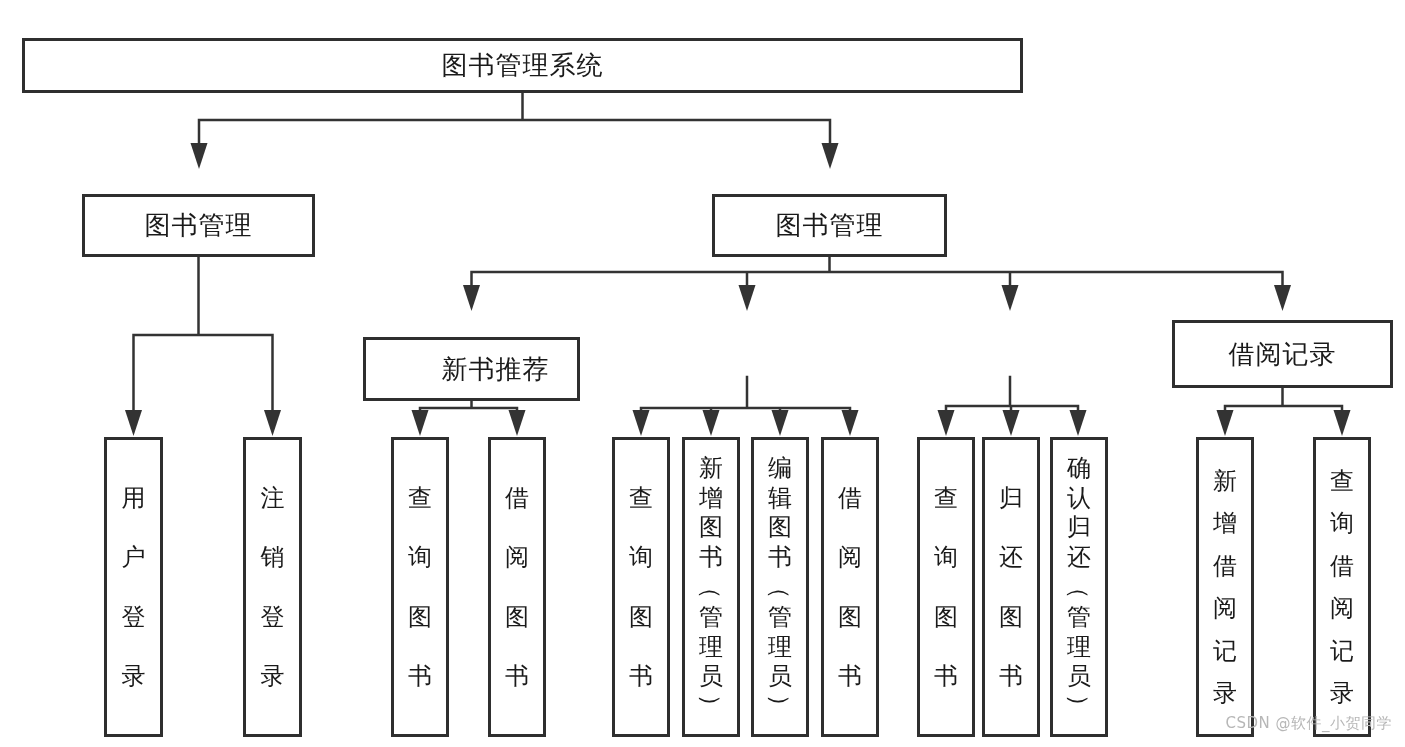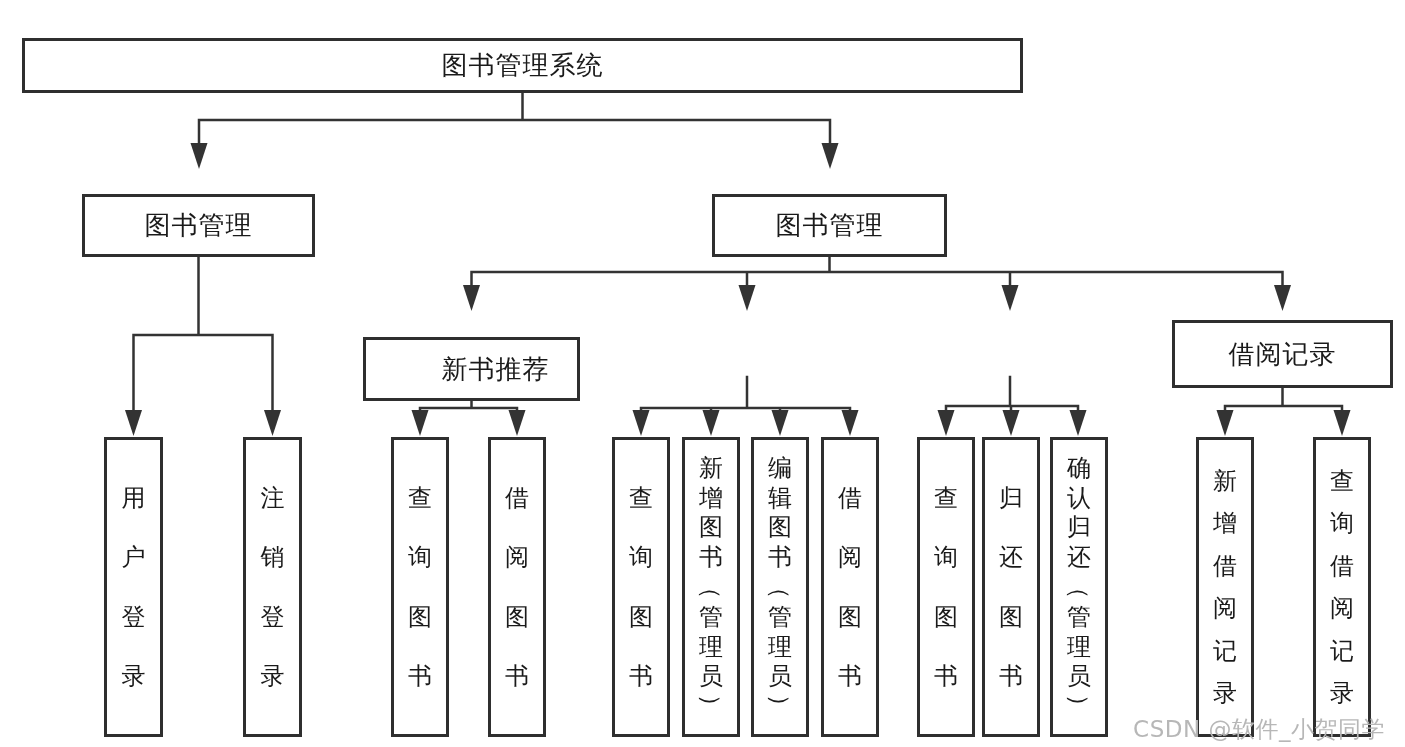--- a/index.html
+++ b/index.html
@@ -51,23 +51,23 @@
   .vchar {
     font-size: 24px;
     line-height: 1;
     display: block;
   }
   .vchar.rot {
     transform: rotate(90deg);
   }
   .watermark {
     position: absolute;
-    right: 20px;
+    right: 13px;
     top: 714px;
-    font-size: 23px;
+    font-size: 15px;
     color: #b7b7b7;
     letter-spacing: 0.5px;
     white-space: nowrap;
     z-index: 5;
   }
 </style>
 </head>
 <body>
 
 <div class="stage">

